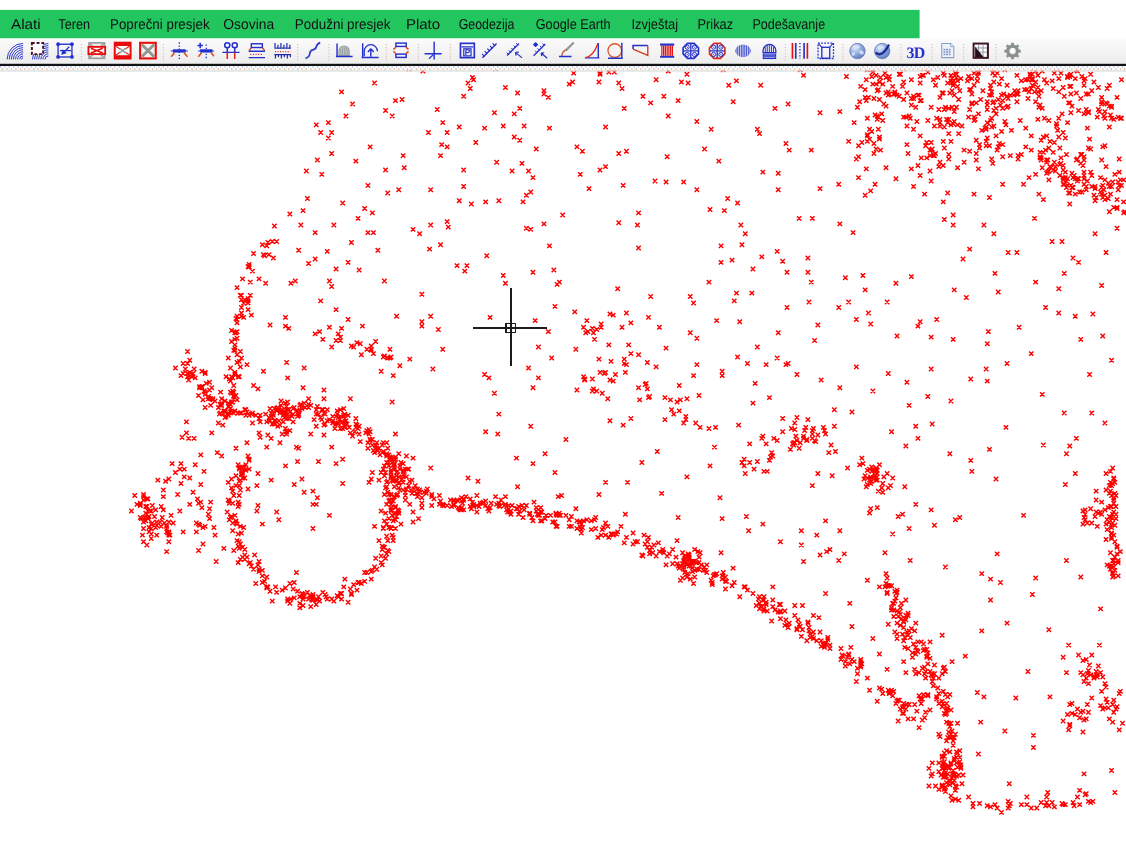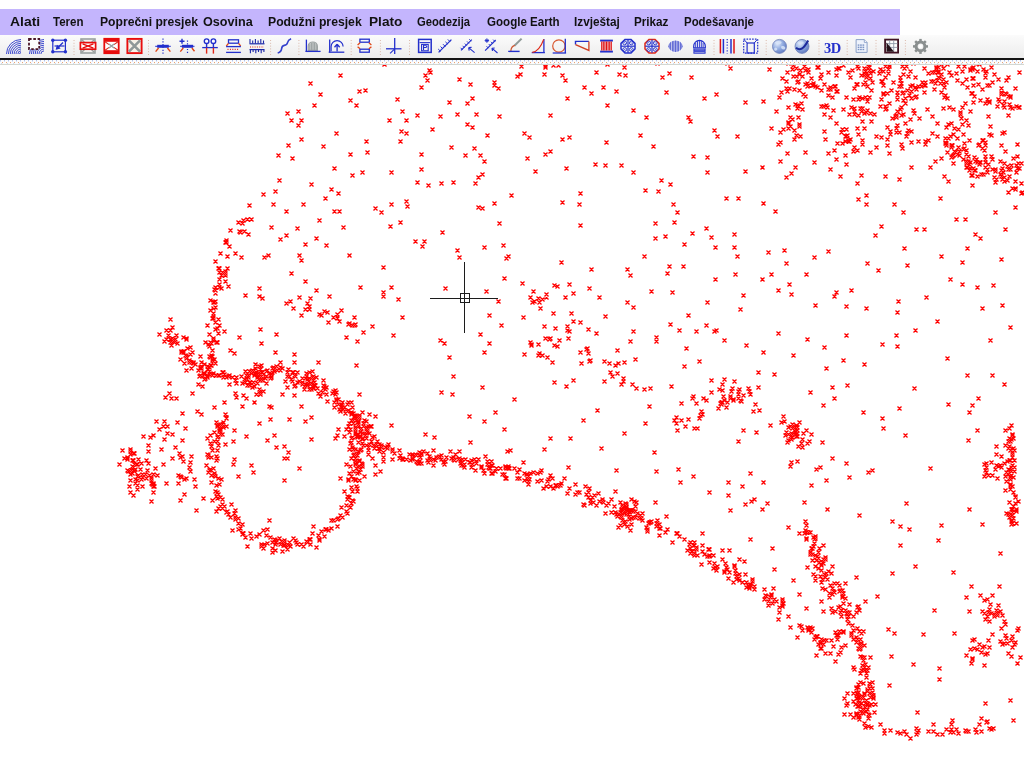--- a/index.html
+++ b/index.html
@@ -1,18 +1,18 @@
 <!DOCTYPE html>
 <html><head>
 <meta charset="utf-8">
 <style>
   html,body{margin:0;padding:0;width:1024px;height:768px;overflow:hidden;background:#fff;}
   body{font-family:"Liberation Sans",sans-serif;position:relative;}
   #canvas{position:absolute;left:0;top:0;z-index:0;}
-  #menubar{position:absolute;left:0;top:9px;width:900px;height:26px;background:#c4b5fd;z-index:2;font-weight:bold;}
+  #menubar{position:absolute;left:0;top:9px;width:836px;height:26px;background:#22c55e;z-index:2;}
   .mi{position:absolute;top:5px;font-size:13px;color:#121212;transform:scaleX(0.84);transform-origin:0 0;white-space:pre;}
   #toolbar{position:absolute;left:0;top:35px;width:1024px;height:24px;background:linear-gradient(#fbfbfb,#ececec);z-index:2;}
   #tbline{position:absolute;left:0;top:58.45px;width:1024px;height:1.5px;background:#131313;z-index:3;}
   #strip{position:absolute;left:0;top:60px;width:1024px;height:4.2px;background:#fcfcfc;z-index:3;overflow:hidden;}
   #strip svg{display:block;}
   #stripline{position:absolute;left:0;top:64.2px;width:1024px;height:1px;background:#d2d7d2;z-index:3;}
   #tbicons{position:absolute;left:0;top:34px;z-index:3;}
 </style>
 </head>
 <body>

